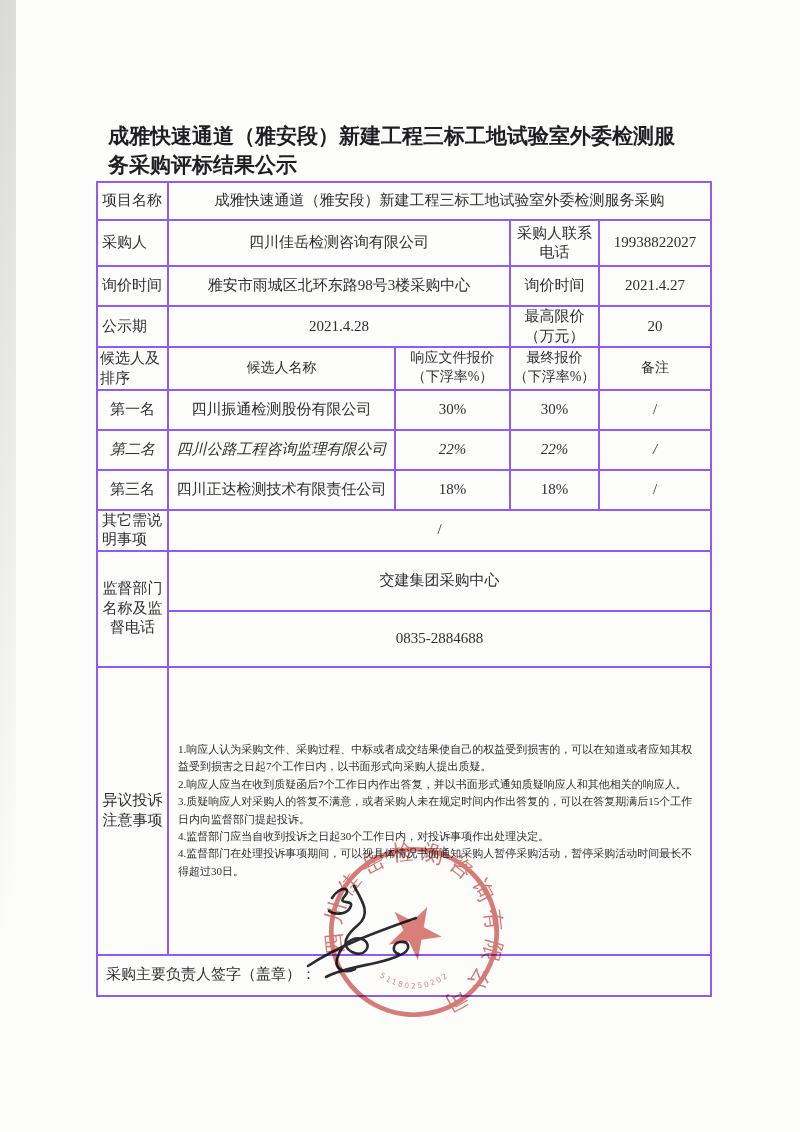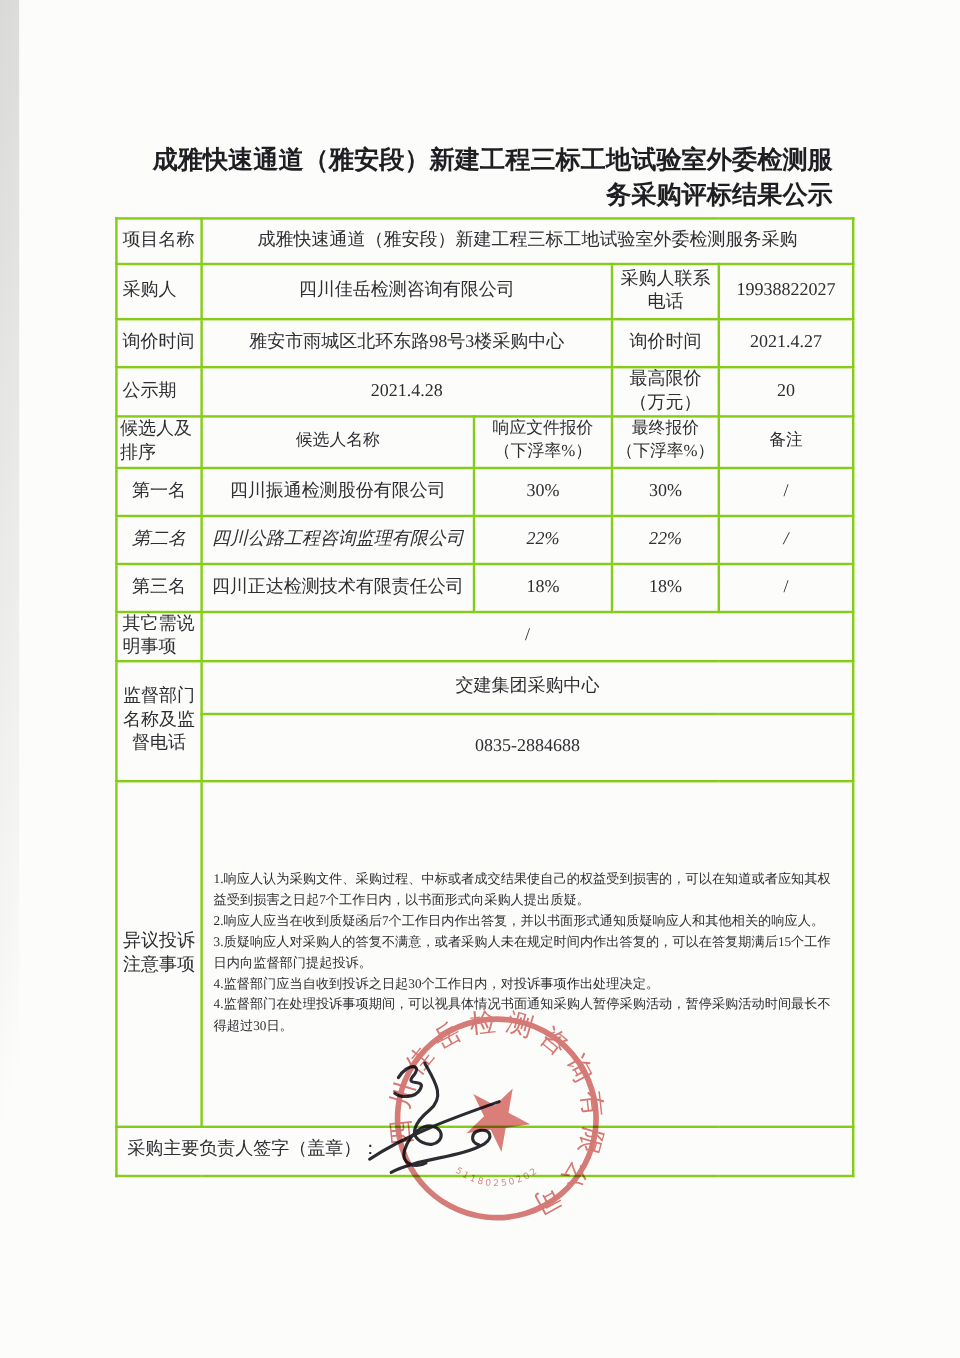--- a/index.html
+++ b/index.html
@@ -9,41 +9,41 @@
     font-family:"Liberation Serif","DejaVu Serif",serif;
     color:#2e2e33; overflow:hidden;
   }
   .page::before {
     content:""; position:absolute; left:0; top:0; width:16px; height:100%;
     background:linear-gradient(105deg,#bdbdbb 0%, rgba(252,252,250,0) 80%);
     opacity:.55; pointer-events:none;
   }
   .doc-title {
     position:absolute; left:108px; top:121px; width:586px;
-    text-align:right; font-family:Liberation Mono, monospace;
+    text-align:left; font-family:Liberation Sans, sans-serif;
     font-weight:700; font-size:21px; line-height:1.4; color:#1e1e23;
   }
   table.doc-table {
     position:absolute; left:96px; top:181px; width:614px;
     border-collapse:collapse; table-layout:fixed;
   }
   .doc-table td {
-    border:2px solid #84cc16; font-size:15px; line-height:1.3;
+    border:2px solid #8b5cf6; font-size:15px; line-height:1.3;
     vertical-align:middle; padding:0 4px; overflow:hidden;
     word-break:normal; overflow-wrap:break-word;
   }
   .lbl  { text-align:left; }
   .lblc { text-align:center; }
   .val  { text-align:center; }
   tr.hdr td { font-size:14px; text-align:center; padding:0 2px; line-height:1.35; }
   td.notes { font-size:11px; line-height:1.58; text-align:left; padding:0 9px; vertical-align:middle; }
   td.sig-cell { text-align:left; padding:0 0 0 8px; }
   .r1 { height:38px; } .r2 { height:46px; } .r3 { height:40px; } .r4 { height:40px;padding-left:44px; }
   .r5 { height:42px; } .r6 { height:40px;border-radius:18px; } .r7 { height:40px;font-style:italic; } .r8 { height:40px; }
-  .r9 { height:40px; } .r10a { height:44px; } .r10b { height:56px;border-radius:11px; }
+  .r9 { height:40px; } .r10a { height:60px; } .r10b { height:56px;border-radius:11px; }
   .r11 { height:288px; } .r12 { height:41px; }
   .overlay { position:absolute; mix-blend-mode:multiply; pointer-events:none; }
   .seal    { left:320px; top:838px; }
   .scribble{ left:296px; top:880px; }
 </style>
 </head>
 <body>
 
 <div class="page">
 

